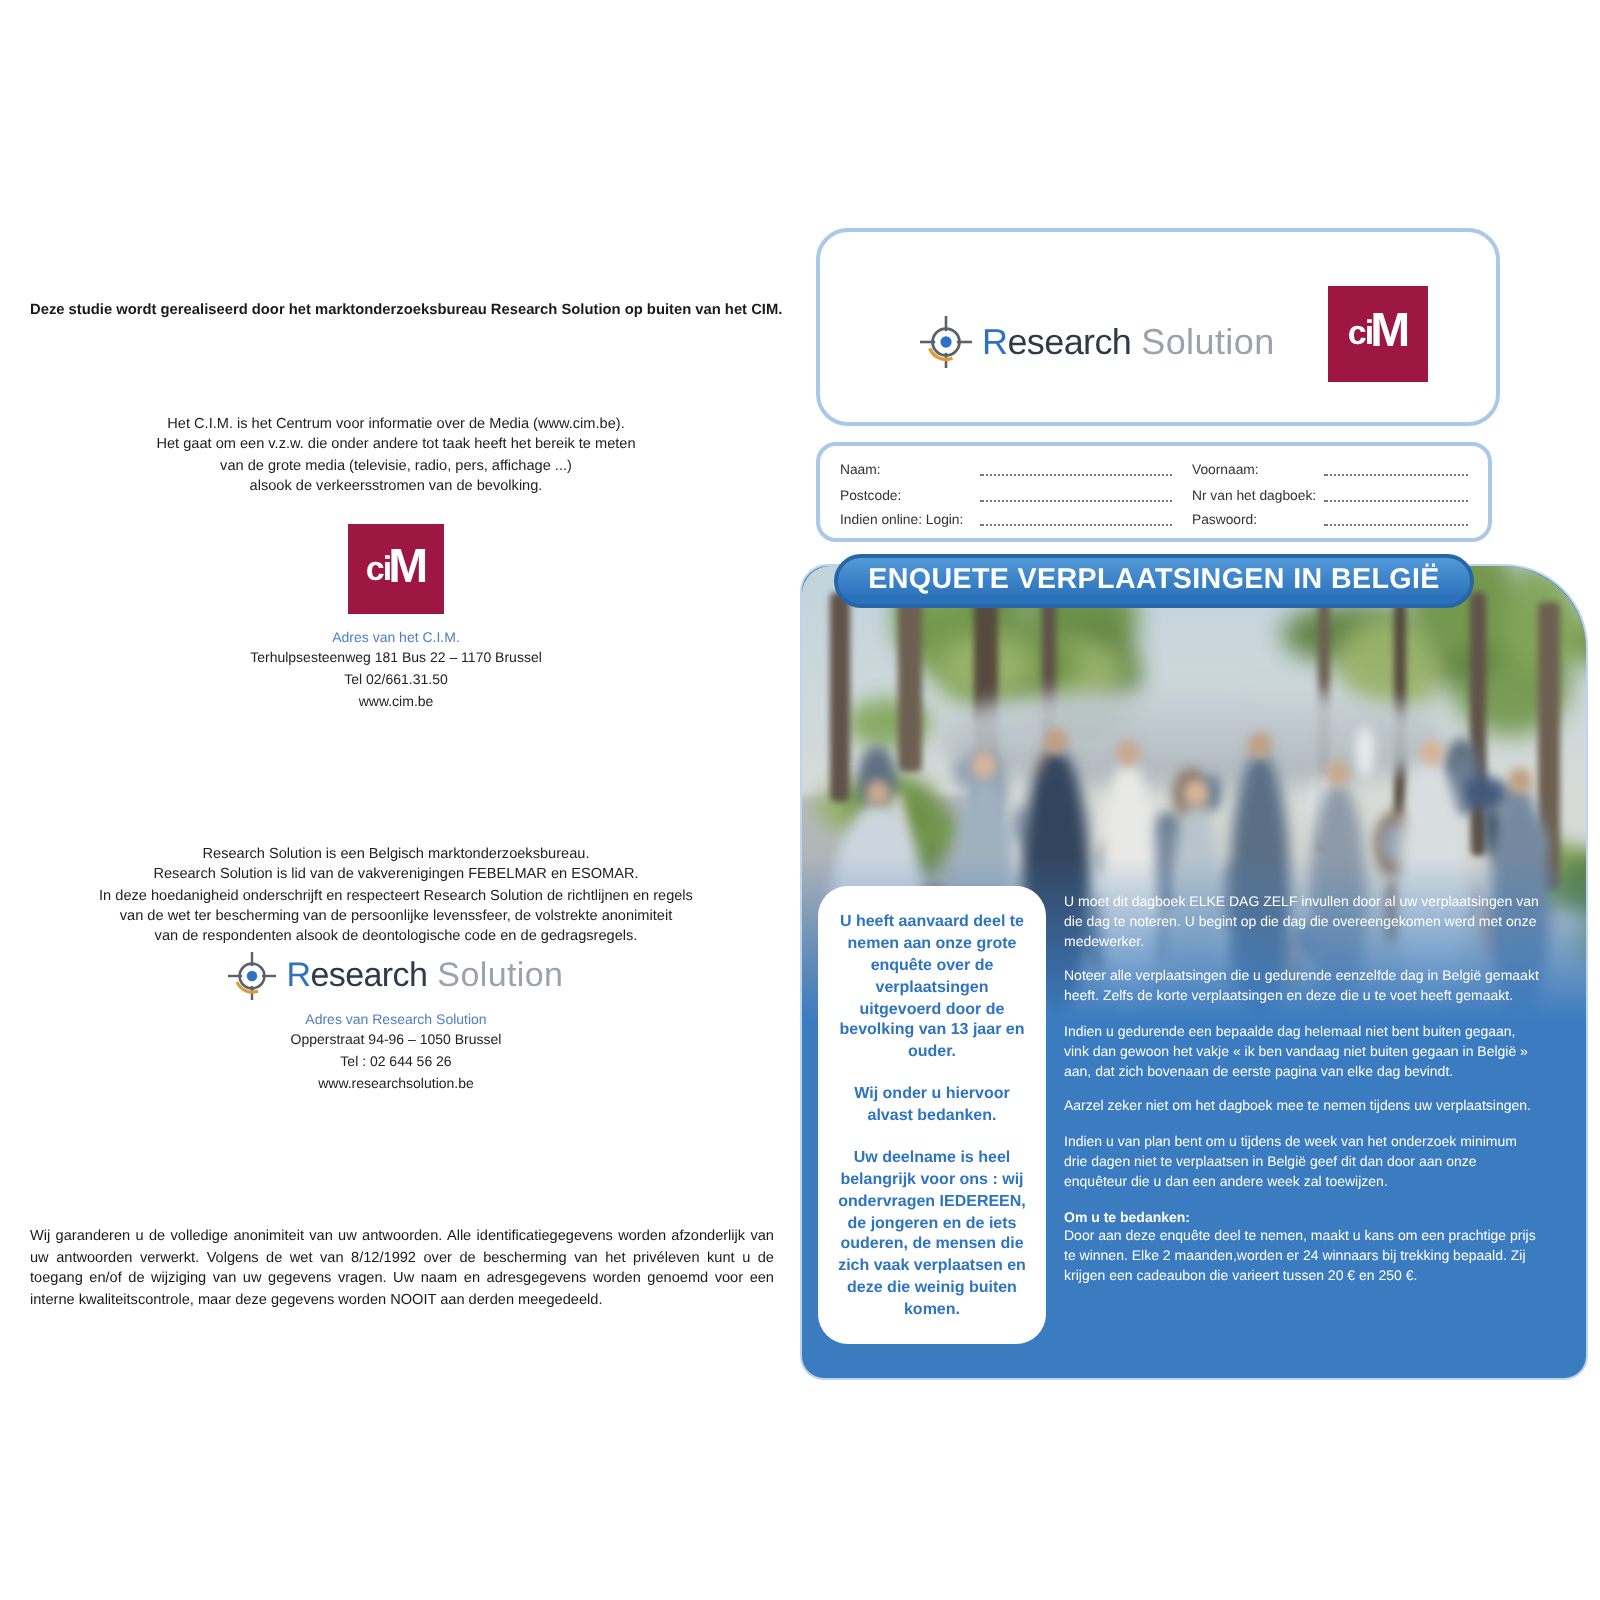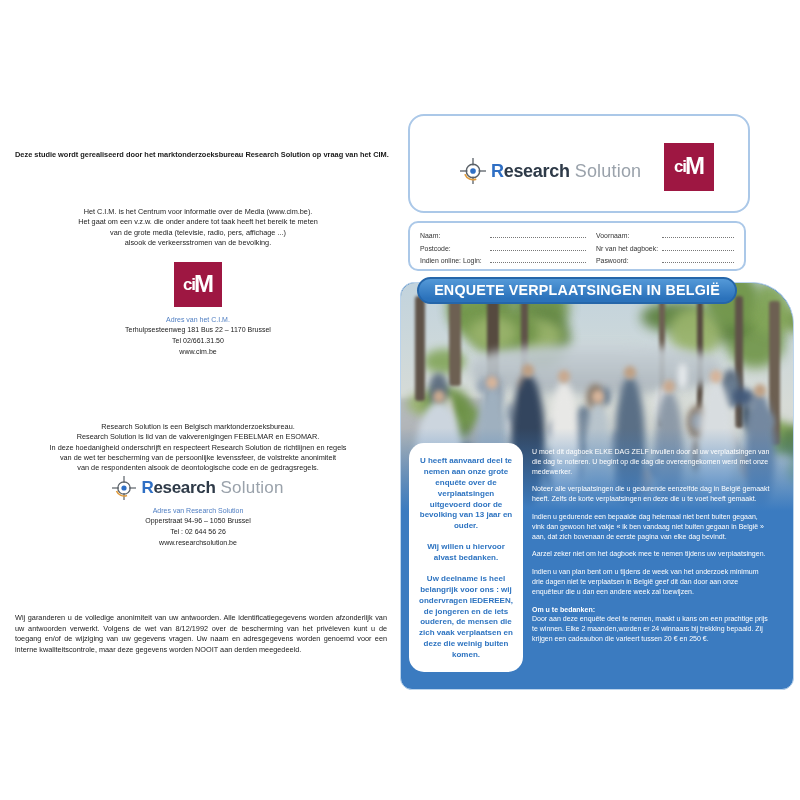--- a/index.html
+++ b/index.html
@@ -13,21 +13,21 @@
   .lp-block{left:8px;width:380px;text-align:center;}
   .sec-heading{font-size:9.5px;font-weight:bold;color:#3a63ae;text-decoration:underline;}
   .sec-body{font-size:7.3px;line-height:1.42;color:#222;}
   .cim-logo{width:48px;height:45px;background:#9e1742;color:#fff;display:inline-flex;
             align-items:center;justify-content:center;font-weight:bold;}
   .cim-ci{font-size:17px;letter-spacing:-1px;}
   .cim-m{font-size:24px;letter-spacing:-1px;margin-left:-1px;transform:translateY(-1px);}
   .addr-label{font-size:7px;color:#4f7ec2;}
   .addr{font-size:7px;line-height:1.55;color:#222;}
   .rs-logo{display:inline-flex;align-items:center;gap:5px;}
-  .rs-research{font-weight:bold;font-size:17px;color:#2e3a48;letter-spacing:-0.3px;}
+  .rs-research{font-weight:normal;font-size:17px;color:#2e3a48;letter-spacing:-0.3px;}
   .rs-r{color:#2f6fc4;}
   .rs-solution{font-size:17px;color:#9aa2ab;letter-spacing:0.2px;}
   .lp-footer{left:15px;top:613px;width:372px;font-size:7.3px;line-height:1.45;text-align:justify;}
 
   
   .rp{left:398px;top:110px;width:396px;height:590px;}
   .logos-box{left:10px;top:4px;width:338px;height:95px;background:#fff;
              border:2px solid #abc8e8;border-radius:16px;}
   .logos-box .rs-logo{position:absolute;left:50px;top:42px;}
   .logos-box .rs-research,.logos-box .rs-solution{font-size:18px;}
@@ -60,21 +60,21 @@
   .blue-text{position:absolute;left:131px;top:164px;width:238px;color:#ffffff;
              font-size:7px;line-height:1.4;text-align:left;}
   .blue-text p{margin:0 0 8px 0;}
   .blue-text .bt-title{font-weight:bold;margin-bottom:0;}
 </style>
 </head>
 <body>
 
 <div class="canvas">
 
-  <div class="abs lp-intro">Deze studie wordt gerealiseerd door het marktonderzoeksbureau Research Solution op vraag van het CIM.</div>
+  <div class="abs lp-intro">Deze studie wordt gerealiseerd door het marktonderzoeksbureau Research Solution op buiten van het CIM.</div>
 
   <div class="abs lp-block sec-body preline" style="top:207px;">Het C.I.M. is het Centrum voor informatie over de Media (www.cim.be).
 Het gaat om een v.z.w. die onder andere tot taak heeft het bereik te meten
 van de grote media (televisie, radio, pers, affichage ...)
 alsook de verkeersstromen van de bevolking.</div>
 
   <div class="abs lp-block" style="top:262px;">
     <span class="cim-logo">
       <span class="cim-ci">ci</span>
         <span class="cim-m">M</span>
@@ -259,21 +259,21 @@
           <div style="position: absolute; left: 298px; top: 98px; width: 34px; height: 132px; background: rgb(216, 221, 224); border-radius: 50%; filter: blur(3.5px); opacity: 1;"></div>
           <div style="position: absolute; left: 309px; top: 87px; width: 12px; height: 13px; background: rgb(214, 180, 154); border-radius: 50%; filter: blur(2.5px); opacity: 1;"></div>
           <div style="position: absolute; left: 344px; top: 112px; width: 30px; height: 116px; background: rgb(116, 136, 160); border-radius: 50%; filter: blur(3.5px); opacity: 1;"></div>
           <div style="position: absolute; left: 353px; top: 101px; width: 12px; height: 13px; background: rgb(191, 160, 132); border-radius: 50%; filter: blur(2.5px); opacity: 1;"></div>
           <div class="photo-fade"></div>
       </div>
       <div class="banner">ENQUETE VERPLAATSINGEN IN BELGIË</div>
 
       <div class="white-box">
         <p>U heeft aanvaard deel te nemen aan onze grote enquête over de verplaatsingen uitgevoerd door de bevolking van 13 jaar en ouder.</p>
-        <p>Wij willen u hiervoor alvast bedanken.</p>
+        <p>Wij onder u hiervoor alvast bedanken.</p>
         <p>Uw deelname is heel belangrijk voor ons : wij ondervragen IEDEREEN, de jongeren en de iets ouderen, de mensen die zich vaak verplaatsen en deze die weinig buiten komen.</p>
       </div>
 
       <div class="blue-text">
         <p>U moet dit dagboek ELKE DAG ZELF invullen door al uw verplaatsingen van die dag te noteren. U begint op die dag die overeengekomen werd met onze medewerker.</p>
         <p>Noteer alle verplaatsingen die u gedurende eenzelfde dag in België gemaakt heeft. Zelfs de korte verplaatsingen en deze die u te voet heeft gemaakt.</p>
         <p>Indien u gedurende een bepaalde dag helemaal niet bent buiten gegaan, vink dan gewoon het vakje « ik ben vandaag niet buiten gegaan in België » aan, dat zich bovenaan de eerste pagina van elke dag bevindt.</p>
         <p>Aarzel zeker niet om het dagboek mee te nemen tijdens uw verplaatsingen.</p>
         <p>Indien u van plan bent om u tijdens de week van het onderzoek minimum drie dagen niet te verplaatsen in België geef dit dan door aan onze enquêteur die u dan een andere week zal toewijzen.</p>
         <p class="bt-title">Om u te bedanken:</p>

